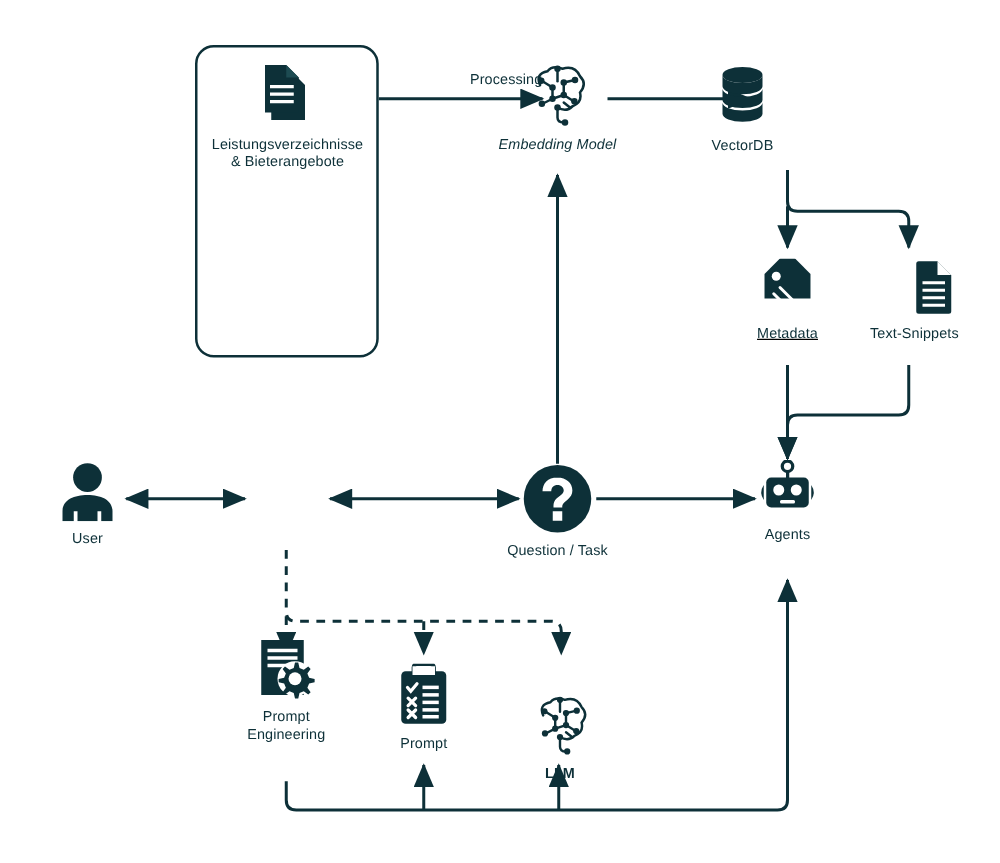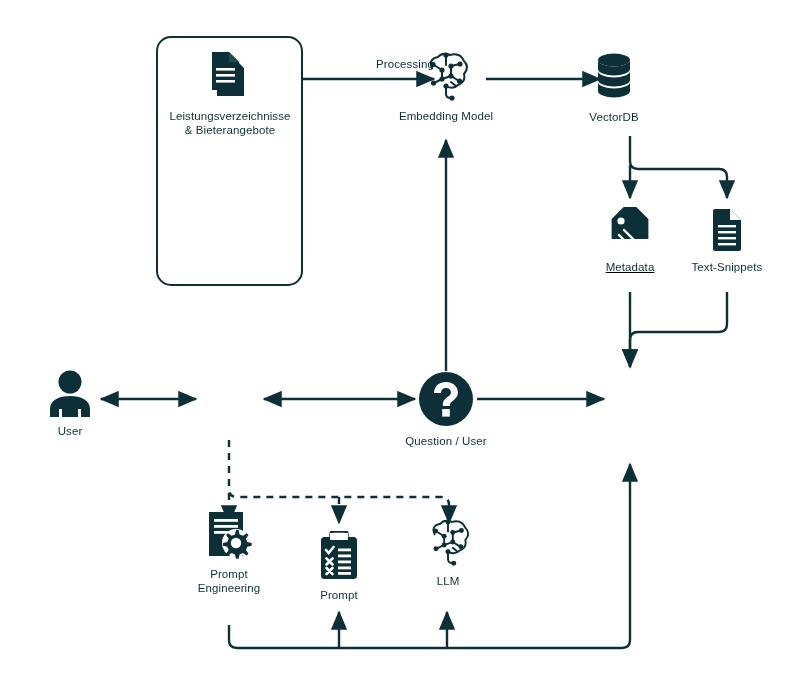--- a/index.html
+++ b/index.html
@@ -121,21 +121,21 @@
         <rect x="9" y="16" width="19" height="2.6" fill="#ffffff"></rect>
         <rect x="9" y="22" width="19" height="2.6" fill="#ffffff"></rect>
         <rect x="9" y="28" width="19" height="2.6" fill="#ffffff"></rect>
       </svg>
     </span>
     <span class="node-label">Leistungsverzeichnisse
 &amp; Bieterangebote</span>
   </div>
 
 
-  <div class="node" style="left:396px; top:52px; width:100px;">
+  <div class="node" style="left:396px; top:52px; width:100px;font-style:italic;">
     <span class="node-icon">
       <svg width="52" height="50" viewBox="0 0 52 50" xmlns="http://www.w3.org/2000/svg">
         <g stroke="#0d3038" stroke-width="2" fill="none" stroke-linecap="round">
           <path d="M12 16 q-4 -9 6 -11 q4 -5 12 -2 q10 -3 14 6 q6 6 0 13 q2 8 -6 11 q-5 5 -12 1"></path>
           <path d="M26 3 v10"></path>
           <path d="M14 13 l8 5"></path>
           <path d="M22 18 l0 9"></path>
           <path d="M22 27 l-8 4"></path>
           <path d="M22 27 l9 -3"></path>
           <path d="M31 24 l0 -10"></path>
@@ -155,21 +155,21 @@
           <circle cx="40" cy="12" r="2.6"></circle>
           <circle cx="39.5" cy="29" r="2.6"></circle>
           <circle cx="26" cy="34" r="2.6"></circle>
           <circle cx="32" cy="46" r="2.6"></circle>
         </g>
       </svg>
     </span>
     <span class="node-label">Embedding Model</span>
   </div>
 
-  <div class="node" style="left:572px; top:51px; width:84px;">
+  <div class="node" style="left:552px; top:51px; width:84px;">
     <span class="node-icon">
       <svg width="46" height="52" viewBox="0 0 46 52" xmlns="http://www.w3.org/2000/svg">
         <ellipse cx="23" cy="9" rx="16" ry="6.4" fill="#0d3038"></ellipse>
         <path d="M7 9 v9 a16 6.4 0 0 0 32 0 v-9 a16 6.4 0 0 1 -32 0 z" fill="#0d3038"></path>
         <path d="M7 20 v9 a16 6.4 0 0 0 32 0 v-9 a16 6.4 0 0 1 -32 0 z" fill="#0d3038"></path>
         <path d="M7 31 v9 a16 6.4 0 0 0 32 0 v-9 a16 6.4 0 0 1 -32 0 z" fill="#0d3038"></path>
       </svg>
     </span>
     <span class="node-label">VectorDB</span>
   </div>
@@ -181,21 +181,21 @@
         <circle cx="15" cy="14" r="3.6" fill="#ffffff"></circle>
         <g stroke="#ffffff" stroke-width="2.4" stroke-linecap="round">
           <path d="M18 23 l12 12"></path>
           <path d="M13 28 l12 12"></path>
         </g>
       </svg>
     </span>
     <span class="node-label">Metadata</span>
   </div>
 
-  <div class="node" style="left:687px; top:207px; width:80px;">
+  <div class="node" style="left:687px; top:207px; width:80px;align-items:flex-end;">
     <span class="node-icon">
       <svg width="40" height="46" viewBox="0 0 40 46" xmlns="http://www.w3.org/2000/svg">
         <path d="M6 2 h17 l11 11 v29 a2 2 0 0 1 -2 2 h-24 a2 2 0 0 1 -2 -2 v-38 a2 2 0 0 1 2 -2 z" fill="#0d3038"></path>
         <path d="M23 2 l11 11 h-11 z" fill="#ffffff"></path>
         <g fill="#ffffff">
           <rect x="11" y="18" width="18" height="2.4"></rect>
           <rect x="11" y="24" width="18" height="2.4"></rect>
           <rect x="11" y="30" width="18" height="2.4"></rect>
           <rect x="11" y="36" width="18" height="2.4"></rect>
         </g>
@@ -219,23 +219,38 @@
     <span class="node-icon">
       <svg width="56" height="56" viewBox="0 0 56 56" xmlns="http://www.w3.org/2000/svg">
         <circle cx="28" cy="28" r="27" fill="#0d3038"></circle>
         <path d="M28 11 c-8 0 -12 5 -12 11 h7 c0 -3 2 -5 5 -5 c3 0 5 2 5 4.4
                  c0 3.6 -6 5 -7.6 9 c-0.7 1.8 -0.6 3.2 -0.6 4.6 h7
                  c0 -1 0 -1.8 0.5 -2.6 c1.4 -2.8 7.6 -4.8 7.6 -11
                  c0 -6 -5 -10.4 -11.9 -10.4 z" fill="#ffffff"></path>
         <rect x="24.2" y="38" width="7.6" height="7.6" fill="#ffffff"></rect>
       </svg>
     </span>
-    <span class="node-label">Question / User</span>
-  </div>
-
+    <span class="node-label">Question / Task</span>
+  </div>
+
+  <div class="node" style="left:596px; top:368px; width:68px;">
+    <span class="node-icon">
+      <svg width="50" height="46" viewBox="0 0 50 46" xmlns="http://www.w3.org/2000/svg">
+        <circle cx="25" cy="5" r="4.2" fill="none" stroke="#0d3038" stroke-width="2.6"></circle>
+        <rect x="23.8" y="9" width="2.6" height="6" fill="#0d3038"></rect>
+        <rect x="8" y="14" width="34" height="24" rx="4" ry="4" fill="#0d3038"></rect>
+        <path d="M6 20 q-4 6 0 12 z" fill="#0d3038"></path>
+        <path d="M44 20 q4 6 0 12 z" fill="#0d3038"></path>
+        <circle cx="18" cy="24" r="4.4" fill="#ffffff"></circle>
+        <circle cx="32" cy="24" r="4.4" fill="#ffffff"></circle>
+        <rect x="19" y="32" width="12" height="2.8" rx="1.2" fill="#ffffff"></rect>
+      </svg>
+    </span>
+    <span class="node-label">Agents</span>
+  </div>
 
   <div class="node" style="left:186px; top:510px; width:86px;">
     <span class="node-icon">
       <svg width="48" height="50" viewBox="0 0 48 50" xmlns="http://www.w3.org/2000/svg">
         <rect x="4" y="2" width="34" height="44" fill="#0d3038"></rect>
         <g fill="#ffffff">
           <rect x="9" y="9" width="24" height="2.8"></rect>
           <rect x="9" y="15" width="24" height="2.8"></rect>
           <rect x="9" y="21" width="16" height="2.8"></rect>
         </g>
@@ -272,21 +287,21 @@
           <rect x="21" y="23.5" width="13" height="2.8"></rect>
           <rect x="21" y="29.5" width="13" height="2.8"></rect>
           <rect x="21" y="35.5" width="13" height="2.8"></rect>
           <rect x="21" y="41" width="13" height="2.8"></rect>
         </g>
       </svg>
     </span>
     <span class="node-label">Prompt</span>
   </div>
 
-  <div class="node" style="left:414px; top:519px; width:68px;">
+  <div class="node" style="left:414px; top:557px; width:68px;font-weight:bold;">
     <span class="node-icon">
       <svg width="52" height="48" viewBox="0 0 52 50" xmlns="http://www.w3.org/2000/svg">
         <g stroke="#0d3038" stroke-width="2" fill="none" stroke-linecap="round">
           <path d="M12 16 q-4 -9 6 -11 q4 -5 12 -2 q10 -3 14 6 q6 6 0 13 q2 8 -6 11 q-5 5 -12 1"></path>
           <path d="M26 3 v10"></path>
           <path d="M14 13 l8 5"></path>
           <path d="M22 18 l0 9"></path>
           <path d="M22 27 l-8 4"></path>
           <path d="M22 27 l9 -3"></path>
           <path d="M31 24 l0 -10"></path>

